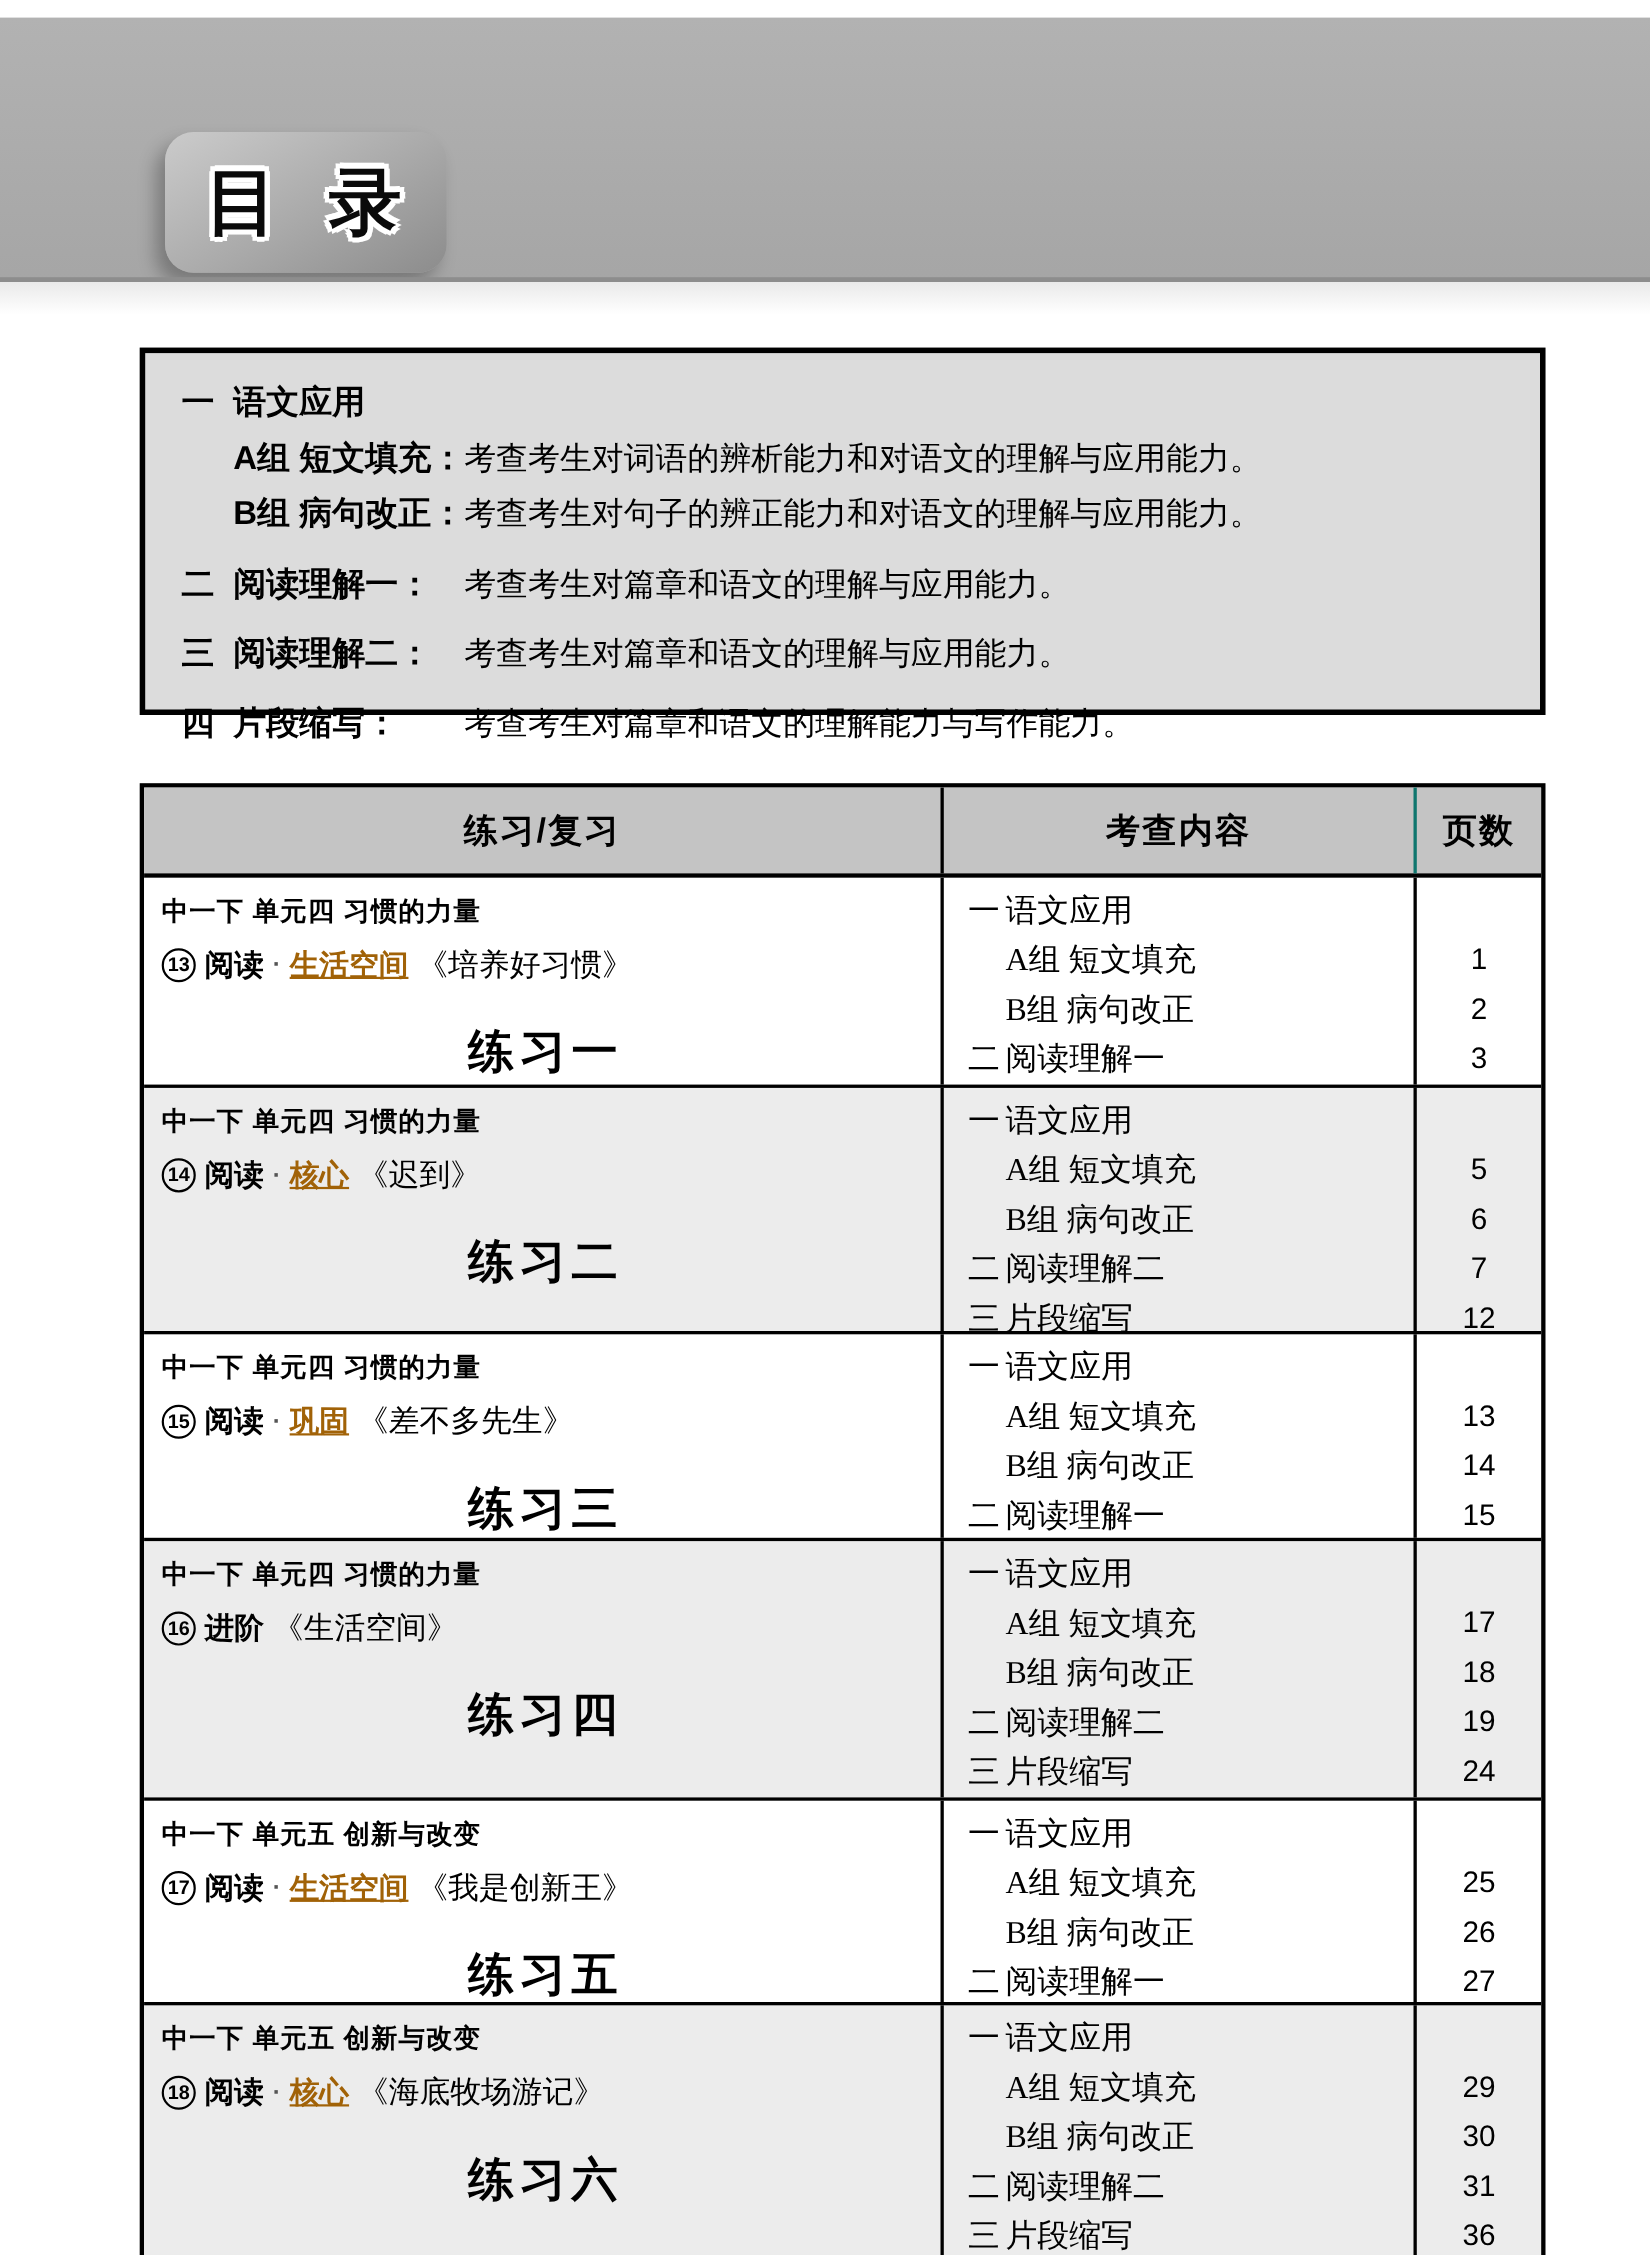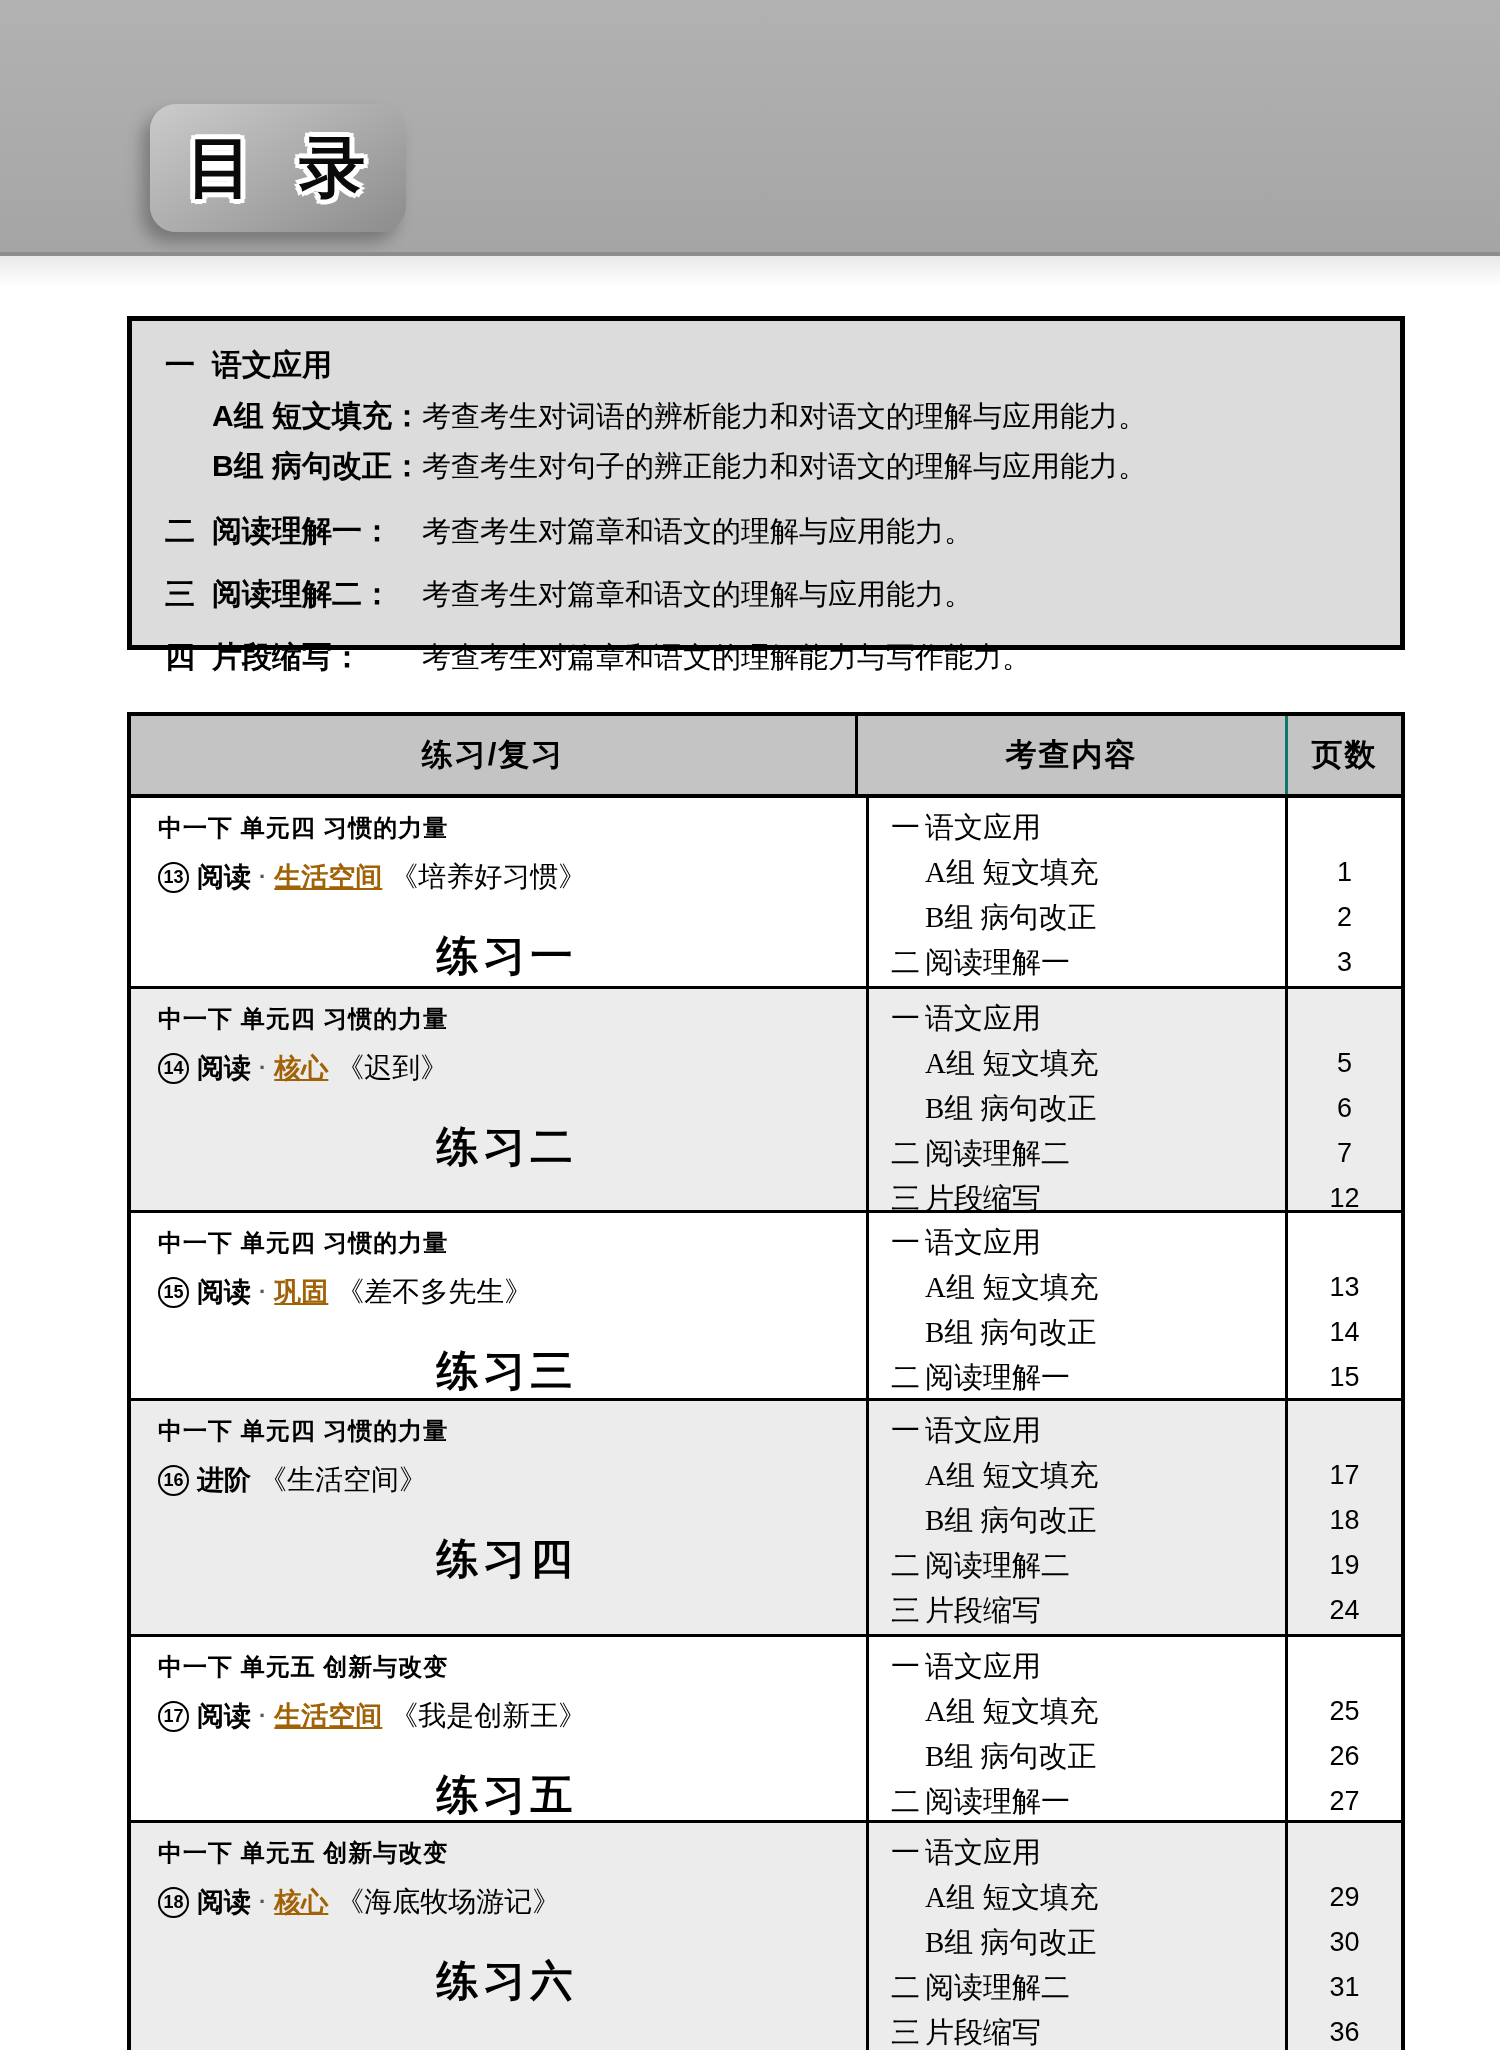--- a/index.html
+++ b/index.html
@@ -6,21 +6,21 @@
   html,body { background:#fff; }
   .page {
     position:relative; width:1500px; height:2050px;
     background:#fff; overflow:hidden;
     font-family:"Liberation Sans","DejaVu Sans",sans-serif;
     color:#000;
   }
 
   
   .top-band {
-    position:absolute; left:0; top:0; width:1500px; height:252px;
+    position:absolute; left:0; top:16px; width:1500px; height:252px;
     background:linear-gradient(#b2b2b2,#a5a5a5);
   }
   .band-edge {
     position:absolute; left:0; top:252px; width:1500px; height:34px;
     background:linear-gradient(#8d8d8d 0 4px, #e9e9e9 4px, #ffffff 100%);
   }
 
   
   .title-banner {
     position:absolute; left:150px; top:104px; width:256px; height:128px;
@@ -63,21 +63,21 @@
   .thead {
     display:flex; height:82px; background:#c4c4c4;
     border-bottom:4px solid #000;
   }
   .th { display:flex; align-items:center; justify-content:center;
         font-weight:bold; font-size:31px; letter-spacing:2px; }
   .th-ex   { width:724px; }
   .th-cont { flex:1; border-left:3px solid #000;text-align:center; }
   .th-page { width:116px; border-left:3px solid #0f766e; }
 
-  .trow { display:flex; align-items:stretch; background:#fff;padding-left:11px; }
+  .trow { display:flex; align-items:stretch; background:#fff; }
   .trow + .trow { border-top:3px solid #000; }
   .trow.alt { background:#ececec; }
   .r1 { height:188px; } .r2 { height:224px; } .r3 { height:188px; }
   .r4 { height:236px; } .r5 { height:186px; } .r6 { height:234px; }
 
   .cell-left { width:724px; padding:14px 10px 0 16px; display:flex; flex-direction:column; }
   .unit   { font-weight:bold; font-size:24px; letter-spacing:1px; }
   .lesson { margin-top:14px; display:flex; align-items:center; gap:8px; font-size:27px; }
   .lesson span:empty { display:none; }
   .badge {

